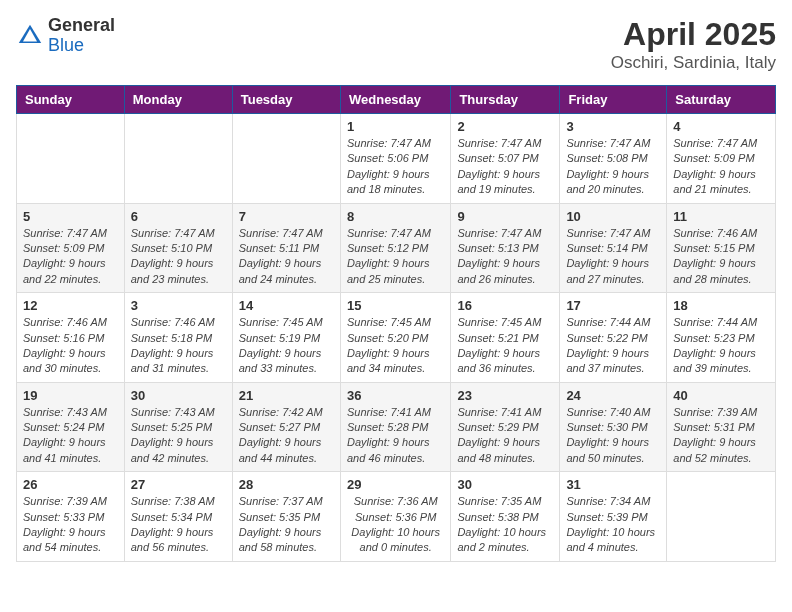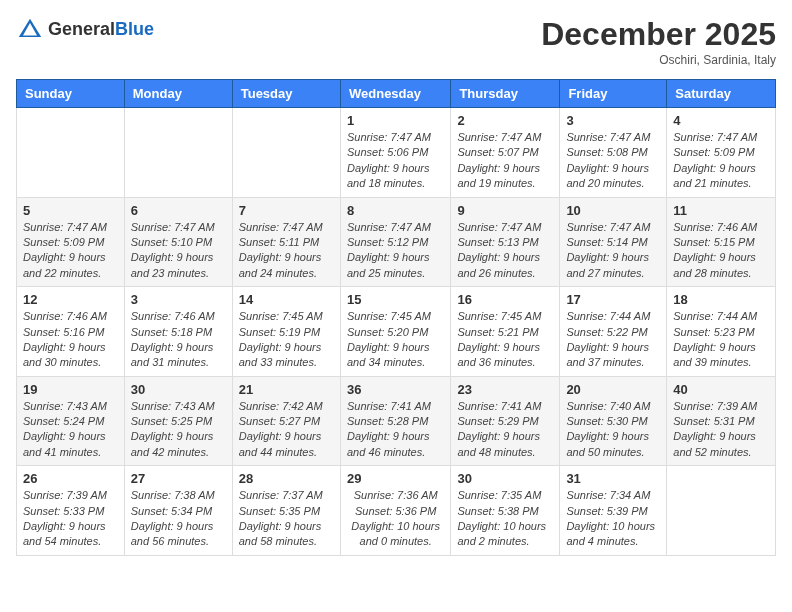--- a/index.html
+++ b/index.html
@@ -15,56 +15,57 @@
       justify-content: space-between;
       align-items: flex-start;
       margin-bottom: 12px;
     }
     .logo {
       display: flex;
       align-items: center;
     }
     .logo-text {
       display: flex;
+      flex-direction: column;
       line-height: 1.1;
     }
     .logo-general {
       font-size: 18px;
       font-weight: bold;
       color: #333;
     }
     .logo-blue {
       font-size: 18px;
-      font-weight: bold;
+      font-weight: normal;
       color: #1a6bbf;
     }
     .logo-icon {
       width: 28px;
       height: 28px;
       margin-right: 4px;
     }
     .title-block {
       text-align: right;
     }
     .month-title {
       font-size: 32px;
       font-weight: bold;
       color: #333;
     }
     .location {
-      font-size: 12px;
+      font-size: 17px;
       color: #555;
     }
     .calendar {
       width: 100%;
       border-collapse: collapse;
       border: 1px solid #ccc;
     }
     .calendar th {
-      background-color: #3b82f6;
+      background-color: #701a75;
       color: #fff;
       text-align: left;
       padding: 6px 8px;
       font-size: 13px;
       font-weight: bold;
       border: 1px solid #1e5a9e;
     }
     .calendar td {
       vertical-align: top;
       padding: 5px 6px;
@@ -103,21 +104,21 @@
     <svg class="logo-icon" viewBox="0 0 40 40">
       <polygon points="20,4 36,30 4,30" fill="#1a6bbf"></polygon>
       <polygon points="20,10 30,28 10,28" fill="#fff"></polygon>
     </svg>
     <div class="logo-text">
       <span class="logo-general">General</span>
       <span class="logo-blue">Blue</span>
     </div>
   </div>
   <div class="title-block">
-    <div class="month-title">December 2025</div>
+    <div class="month-title">April 2025</div>
     <div class="location">Oschiri, Sardinia, Italy</div>
   </div>
 </div>
 
 <table class="calendar">
   <thead>
     <tr>
     <th>Sunday</th>
         <th>Monday</th>
         <th>Tuesday</th>
@@ -270,21 +271,21 @@
 Sunset: 5:28 PM
 Daylight: 9 hours and 46 minutes.</div>
         </td>
         <td>
           <span class="day-number">23</span>
           <div class="day-info" style="white-space: pre-line;">Sunrise: 7:41 AM
 Sunset: 5:29 PM
 Daylight: 9 hours and 48 minutes.</div>
         </td>
         <td>
-          <span class="day-number">20</span>
+          <span class="day-number">24</span>
           <div class="day-info" style="white-space: pre-line;">Sunrise: 7:40 AM
 Sunset: 5:30 PM
 Daylight: 9 hours and 50 minutes.</div>
         </td>
         <td>
           <span class="day-number">40</span>
           <div class="day-info" style="white-space: pre-line;">Sunrise: 7:39 AM
 Sunset: 5:31 PM
 Daylight: 9 hours and 52 minutes.</div>
         </td>

